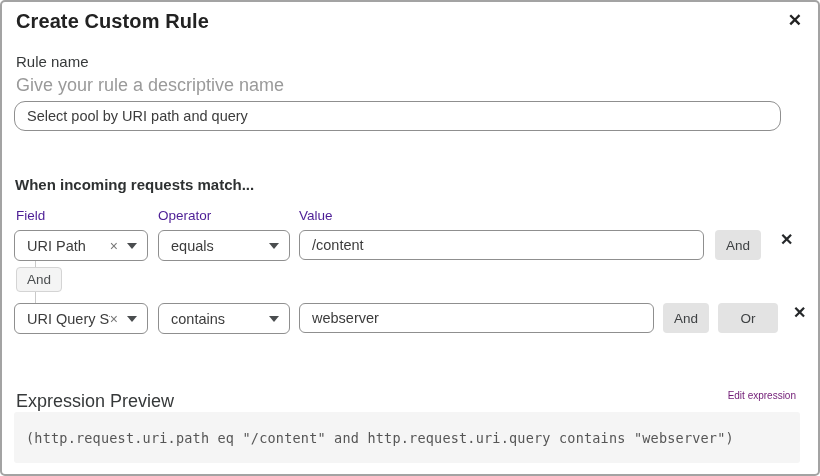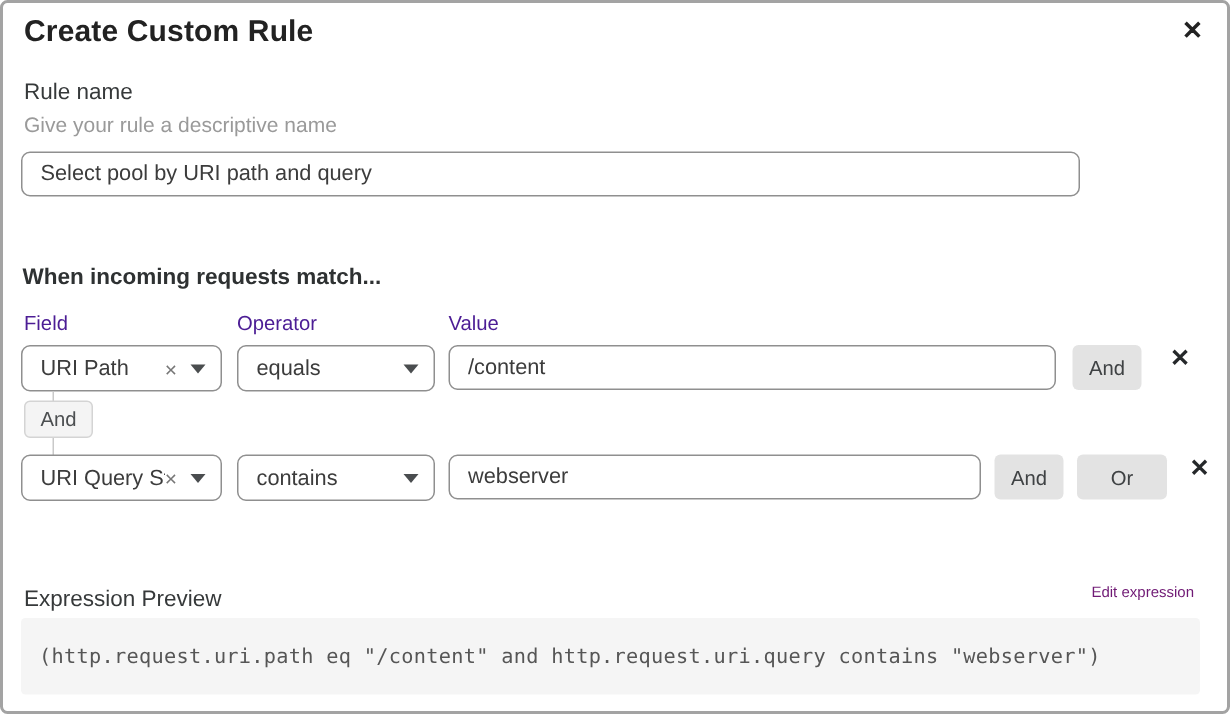--- a/index.html
+++ b/index.html
@@ -23,33 +23,33 @@
   .close-btn {
     right:12px; top:6px;
     font-size:17px; font-weight:700; color:#222;
     background:none; border:none; cursor:pointer; line-height:1;
     padding:4px;
     font-family:"Liberation Sans", sans-serif;
   }
 
   
   .rule-label { left:14px; top:51px; font-size:15px; color:#36393a; }
-  .rule-helper { left:14px; top:73px; font-size:14px; color:#9a9a9a; }
+  .rule-helper { left:14px; top:73px; font-size:18px; color:#9a9a9a; }
   .text-input {
     height:30px;
     border:1px solid #8f8f8f;
     border-radius:6px;
     font-size:14.5px;
     color:#3c3c3c;
     padding:0 12px;
     font-family:"Liberation Sans", sans-serif;
     background:#fff;
     outline:none;
   }
-  .rule-input { left:12px; top:99px; width:706px; }
+  .rule-input { left:12px; top:99px; width:767px;border-radius:11px; }
 
   
   .match-heading { left:13px; top:174px; font-size:15px; font-weight:700; color:#2e3132; }
   .col-label { top:206px; font-size:13.5px; color:#4c1d95; }
   .col-field { left:14px; }
   .col-operator { left:156px; }
   .col-value { left:297px; }
 
   .cond-row { left:12px; display:flex; align-items:flex-start; height:31px; }
   .row-1 { top:228px; }
@@ -105,21 +105,21 @@
     left:14px; top:265px;
     background:#f4f4f4;
     border:1px solid #d4d4d4;
     border-radius:4px;
     padding:4px 10px;
     font-size:13.5px;
     color:#4c4f51;
   }
 
   
-  .expr-label { left:14px; top:389px; font-size:15px; color:#33363
+  .expr-label { left:14px; top:389px; font-size:18px; color:#33363
 
 8; }
   .expr-edit {
     right:22px; top:388px;
     font-size:10px;
     color:#701a75;
     text-decoration:none;
     cursor:pointer;
   }
   .expr-box {

